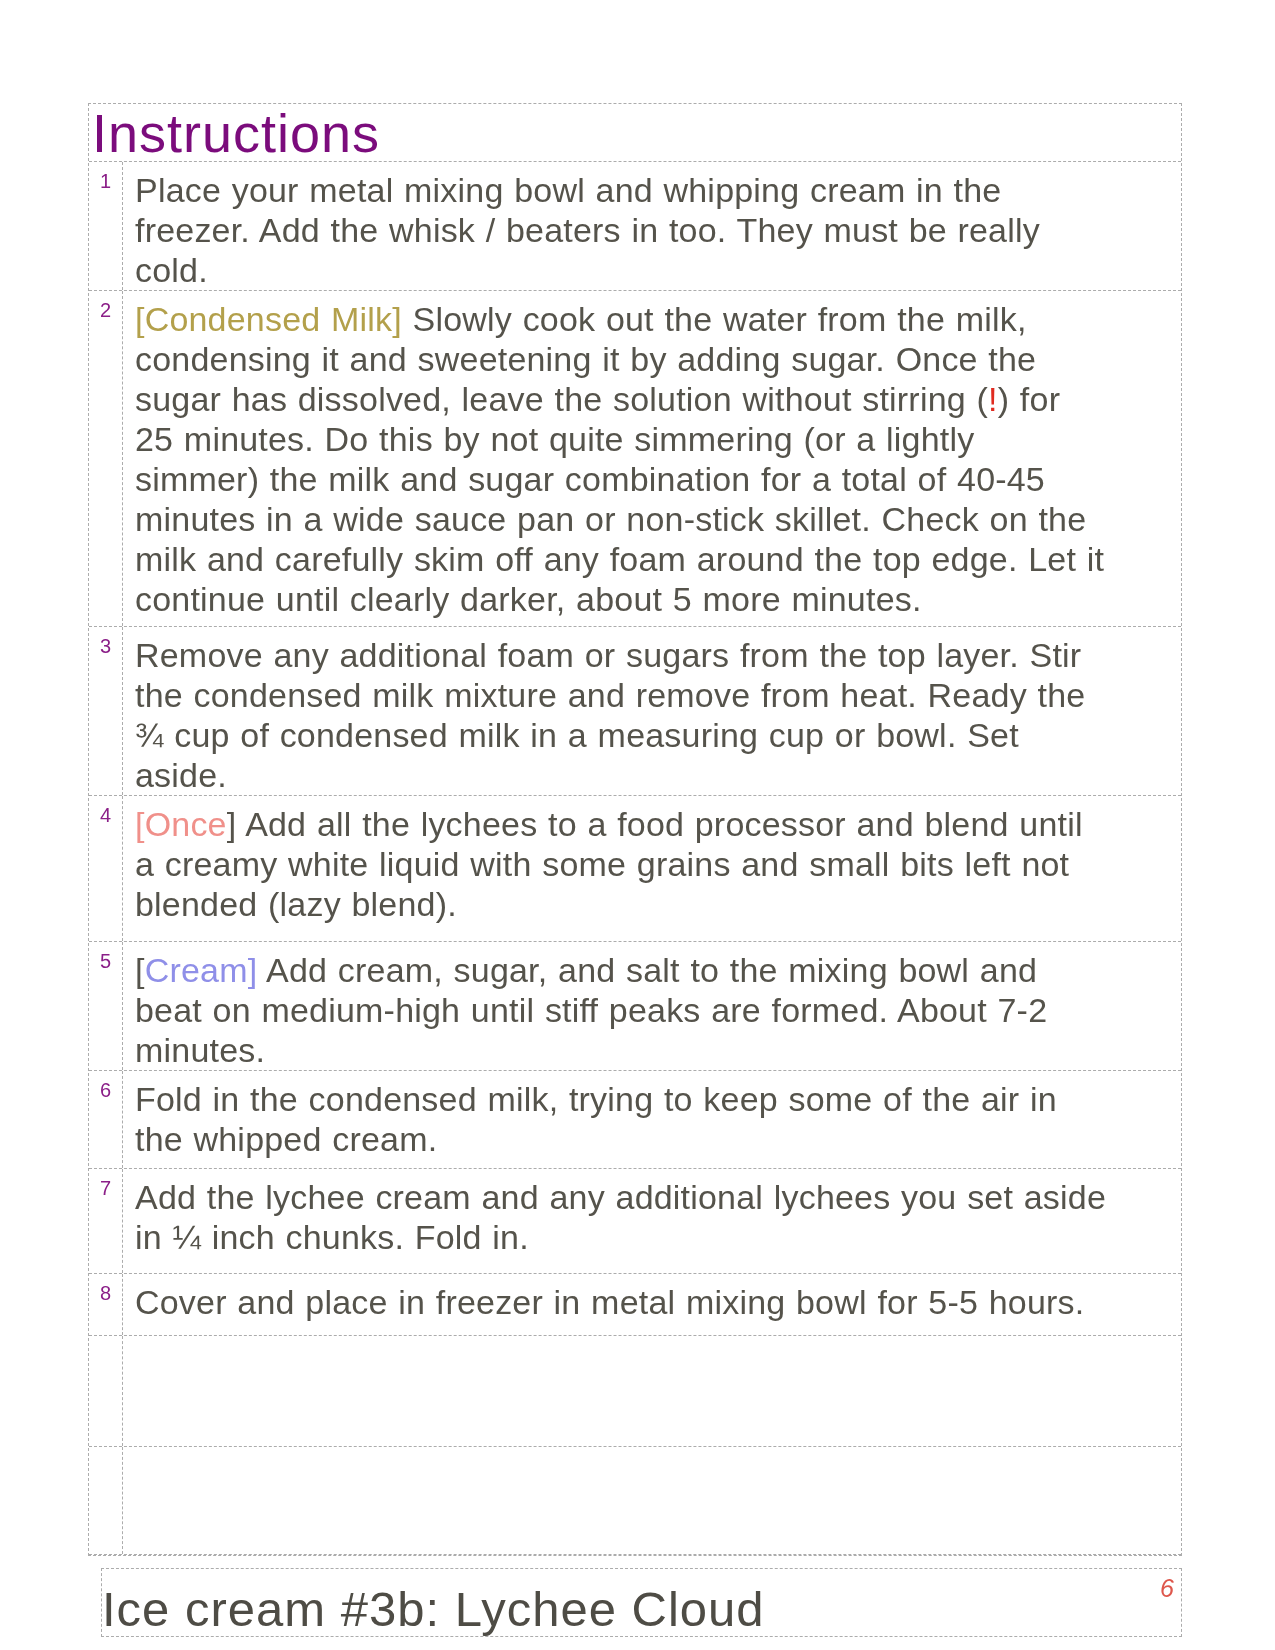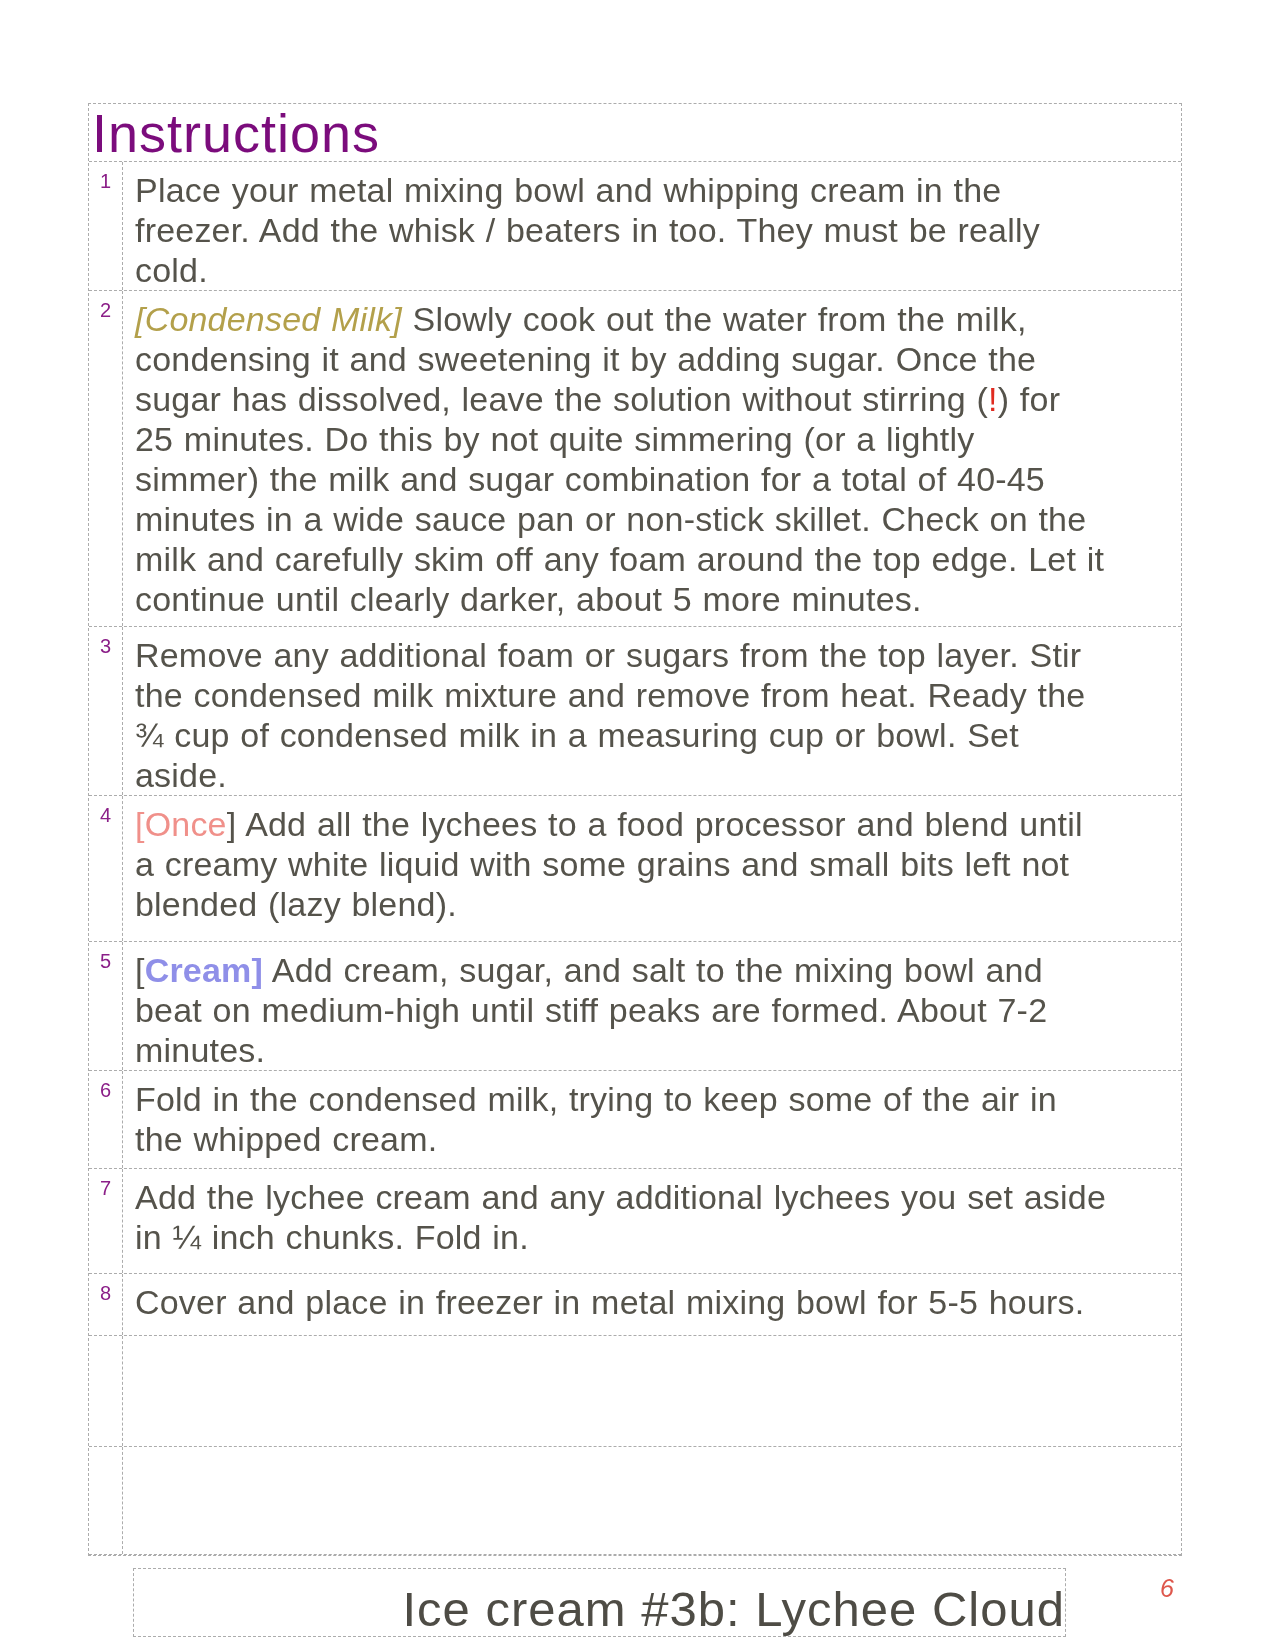--- a/index.html
+++ b/index.html
@@ -47,41 +47,40 @@
   .text-cell{
     flex:1;
     box-sizing:border-box;
     padding:8px 26px 0 12px;
     font-size:34px;line-height:40px;
     letter-spacing:0.2px;word-spacing:1px;
     color:var(--body);
     max-width:1010px;
   }
   .seg-body{color:var(--body);}
-  .seg-gold{color:var(--gold);font-style:italic;}
+  .seg-gold{color:var(--gold);}
   .seg-pink{color:var(--pink);}
-  .seg-periwinkle{color:var(--periwinkle);font-weight:bold;}
+  .seg-periwinkle{color:var(--periwinkle);}
   .seg-red{color:var(--alert_red);}
   
   .r0{min-height:104px}.r1{min-height:336px}.r2{min-height:139px}
   .r3{min-height:146px}.r4{min-height:104px}.r5{min-height:98px}
   .r6{min-height:105px}.r7{min-height:62px}.r8{min-height:111px}
   .r9{min-height:108px}
   .table-tail{
     flex:1;border-top:1px dashed var(--border);
   }
   
   .footer-box{
     position:absolute;left:101px;top:1568px;
-    width:933px;height:69px;
+    width:1081px;height:69px;
     border:1px dashed var(--border);
     box-sizing:border-box;
-    display:flex;align-items:center;justify-content:flex-end;
+    display:flex;align-items:center;justify-content:flex-start;
     overflow:visible;
-    margin-left:32px;
   }
   .footer-title{
     font-size:49px;color:var(--footer_gray);
     letter-spacing:1px;white-space:nowrap;
     transform:translateY(6px);
   }
   .page-number{
     position:absolute;left:1160px;top:1574px;
     font-size:25px;color:var(--page_red);
     font-style:italic;

